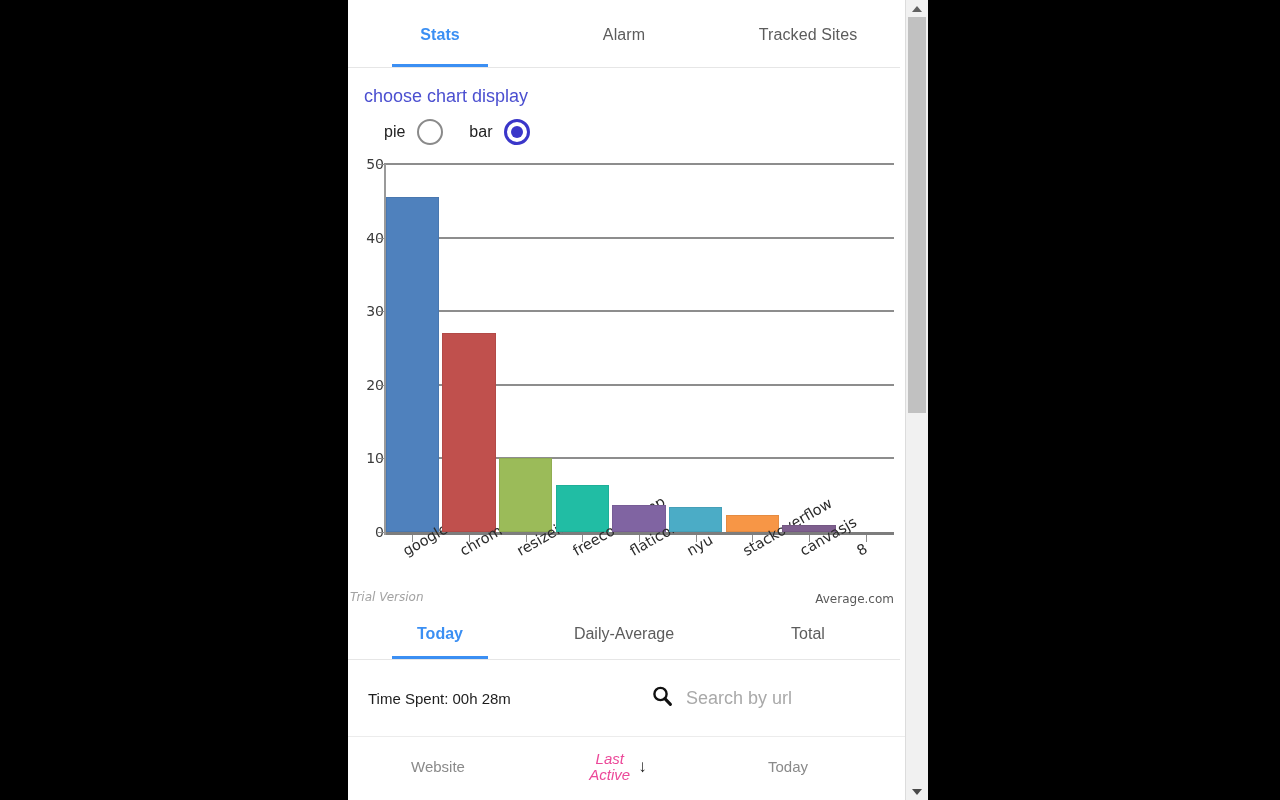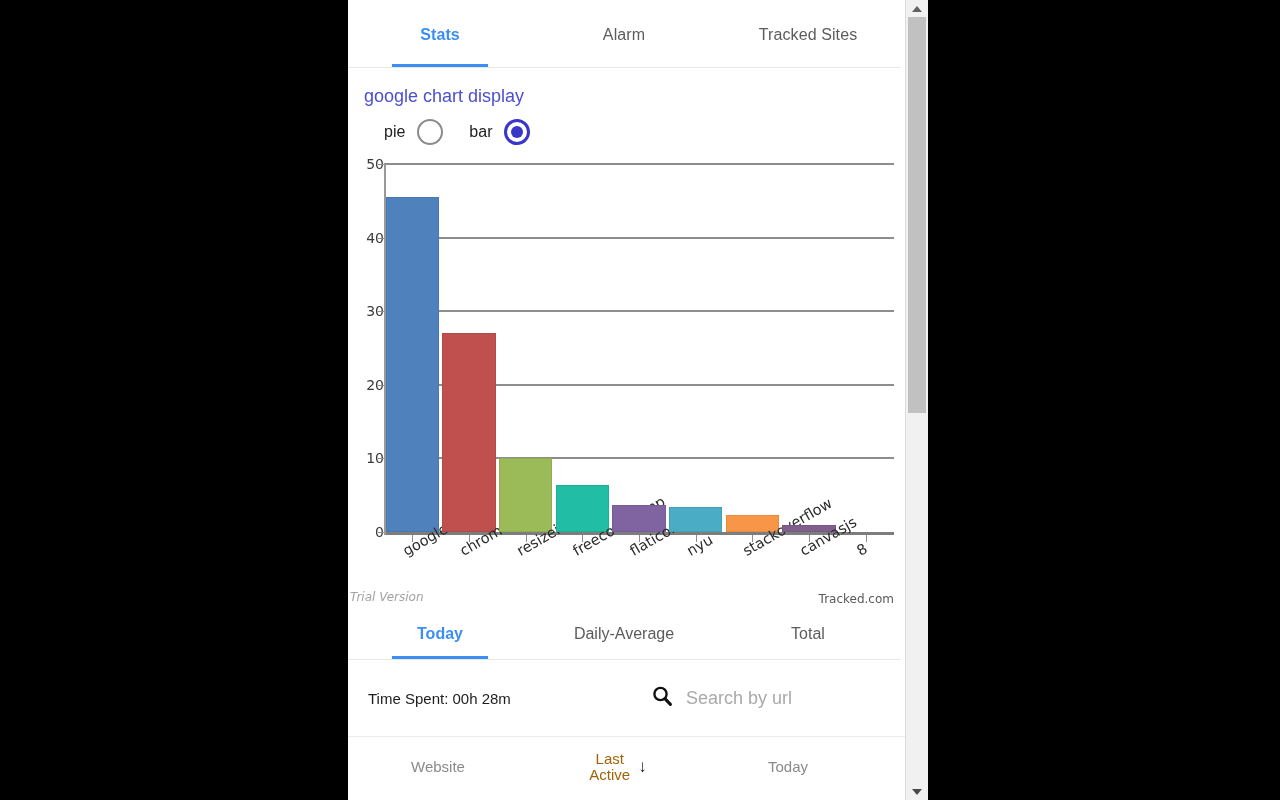--- a/index.html
+++ b/index.html
@@ -225,21 +225,21 @@
   .th {
     font-size: 15px;
     color: #8a8a8a;
     display: flex;
     align-items: center;
     justify-content: center;
   }
   .th-website { width: 180px; }
   .th-last    { width: 180px; gap: 8px; }
   .th-today   { width: 160px; }
-  .th-last .lbl { line-height: 1.05; text-align: center; color:#a16207; }
+  .th-last .lbl { line-height: 1.05; text-align: center; color:#ec4899;font-style:italic; }
   .sort-arrow { font-size: 17px; color: #1a1a1a; }
   
   .scrollbar {
     position: absolute;
     right: 0; top: 0;
     width: 23px; height: 800px;
     background: #f1f1f1;
     border-left: 1px solid #dcdcdc;
   }
   .sb-btn {
@@ -275,32 +275,32 @@
       <span>Stats</span>
     </div>
     <div class="tab">
       <span>Alarm</span>
     </div>
     <div class="tab">
       <span>Tracked Sites</span>
     </div>
   </div>
 
-  <div class="chooser-title">google chart display</div>
+  <div class="chooser-title">choose chart display</div>
 
   <div class="radio-row">
     <span class="radio-label">pie</span>
     <span class="radio"></span>
     <span class="radio-label">bar</span>
     <span class="radio checked"></span>
   </div>
 
   <div class="chart-wrap" id="chart">
     <div class="watermark-left">Trial Version</div>
-    <div class="watermark-right">Tracked.com</div>
+    <div class="watermark-right">Average.com</div>
   <div class="ytick" style="top: 379px;">0</div>
       <div class="ytickmark" style="top: 379px; left: 30px;"></div>
       <div class="gridline" style="top: 304.4px;"></div>
       <div class="ytick" style="top: 305.4px;">10</div>
       <div class="ytickmark" style="top: 305.4px; left: 30px;"></div>
       <div class="gridline" style="top: 230.8px;"></div>
       <div class="ytick" style="top: 231.8px;">20</div>
       <div class="ytickmark" style="top: 231.8px; left: 30px;"></div>
       <div class="gridline" style="top: 157.2px;"></div>
       <div class="ytick" style="top: 158.2px;">30</div>

